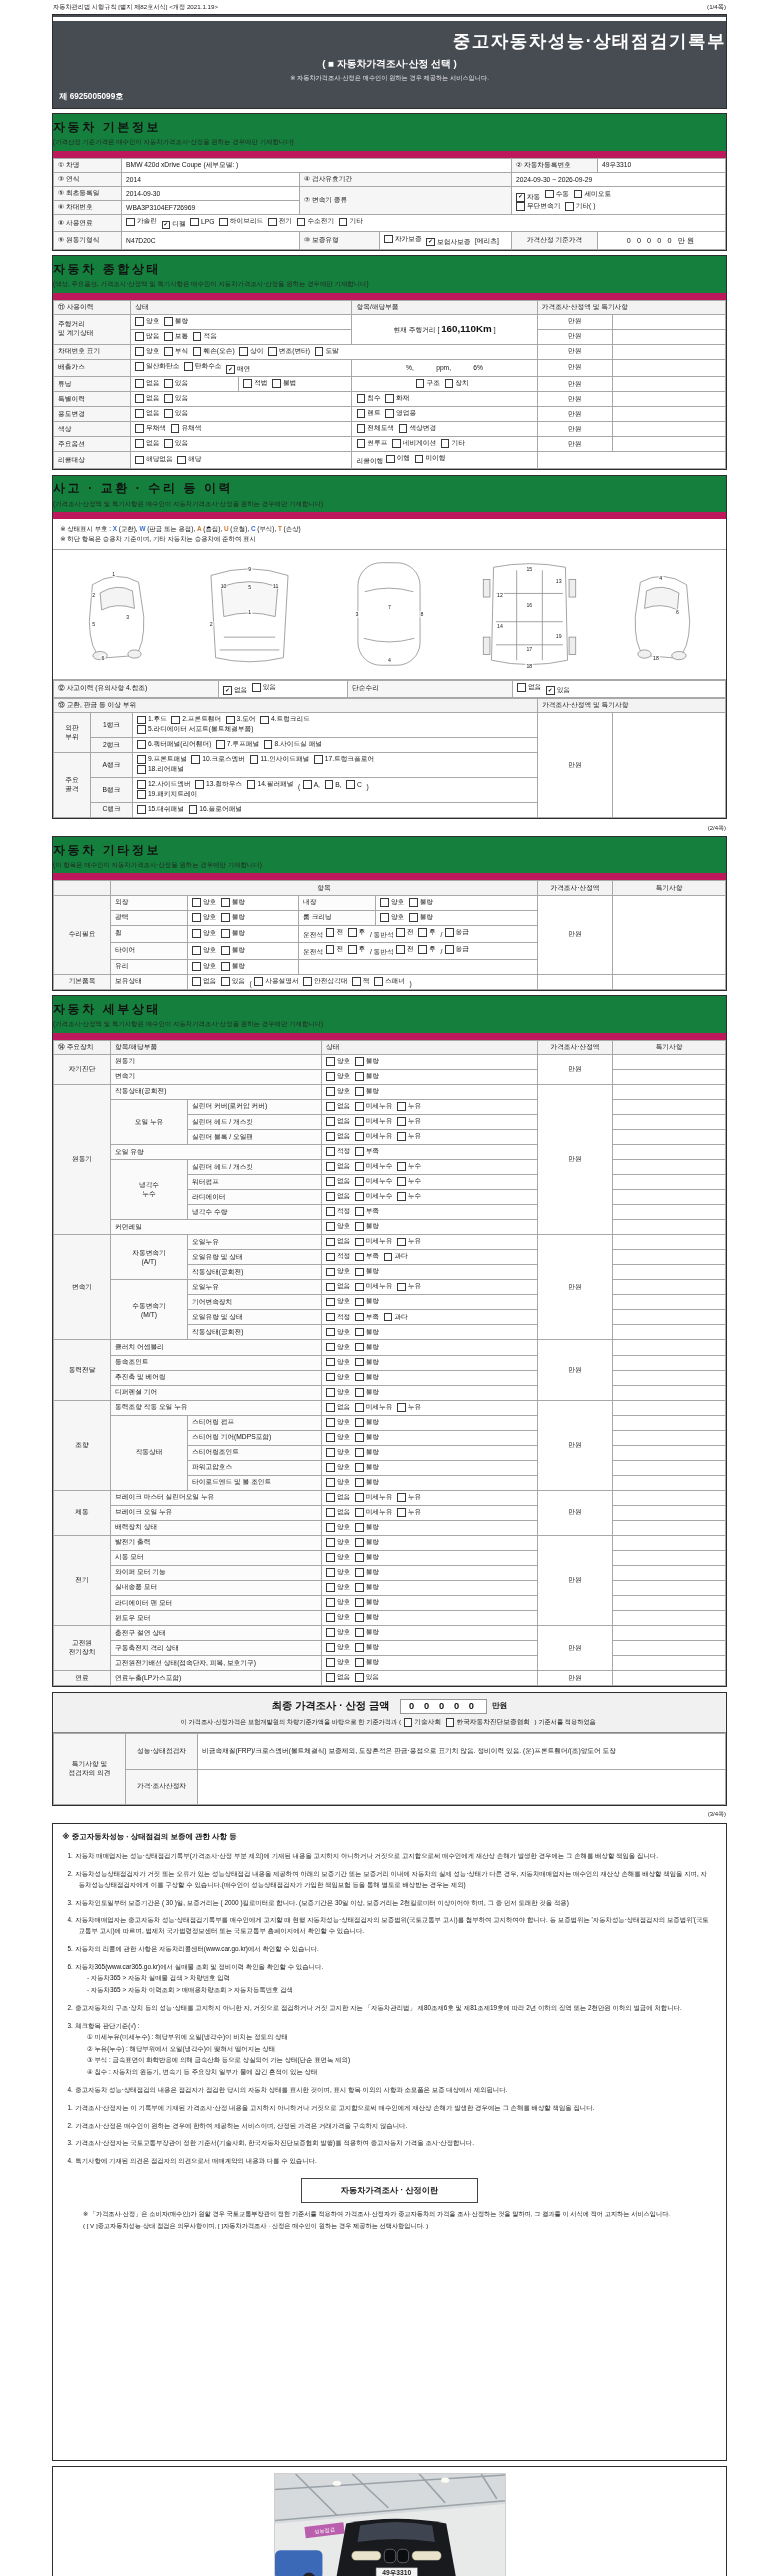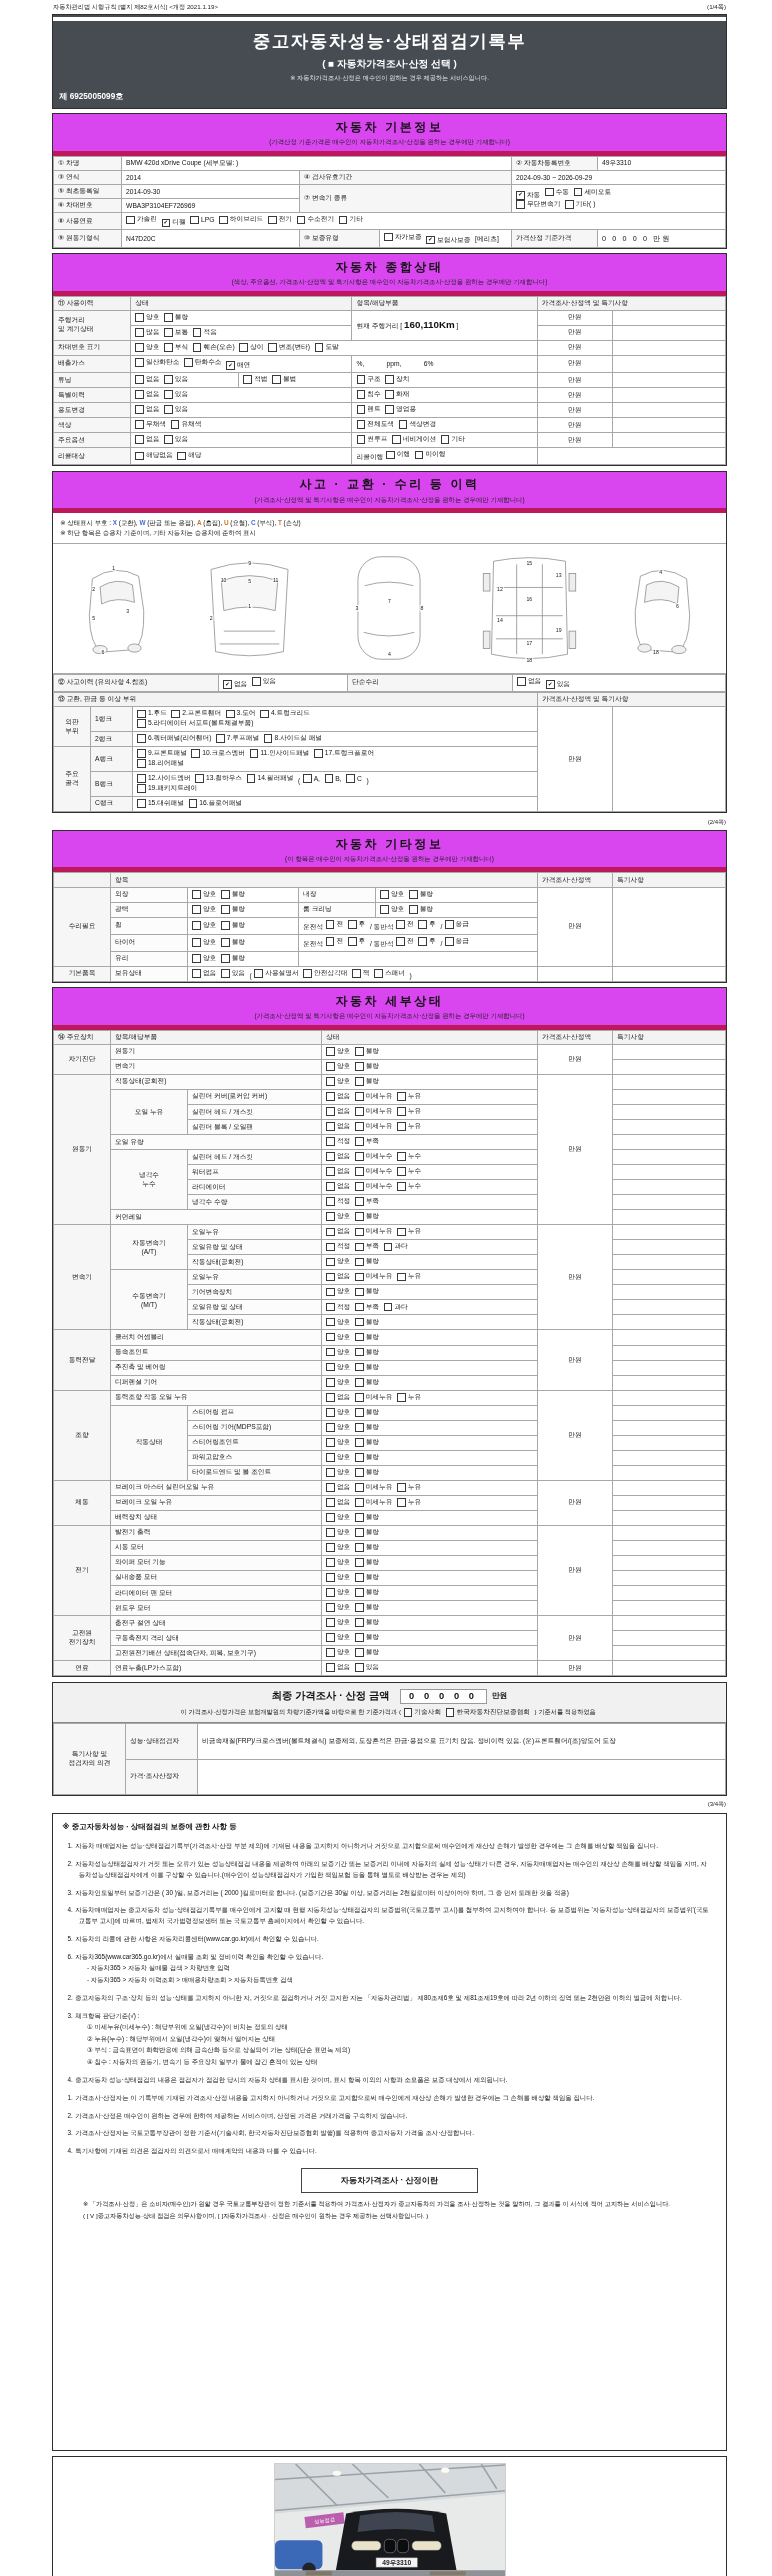--- a/index.html
+++ b/index.html
@@ -3,35 +3,35 @@
 <meta charset="utf-8">
 <style>
   html,body{margin:0;padding:0}
   body{width:773px;height:2576px;overflow:hidden;background:#fff;color:#111;
        font-family:"Liberation Sans","DejaVu Sans",sans-serif;}
   .page{width:675px;margin-left:52px}
   .meta{display:flex;justify-content:space-between;font-size:6.2px;padding:3.1px 1px 2.1px;color:#222}
   .sect{border:1.5px solid #2e2e2e;margin-bottom:4.6px;background:#fff}
   .darkhead{background:#474b52;color:#fff;padding:0 0 2.1px;position:relative}
   .wstrip{height:3.6px;background:#fff;margin:2.1px 0 8.2px}
-  .title{text-align:center;font-size:17.5px;font-weight:bold;letter-spacing:1.5px}
+  .title{text-align:right;font-size:17.5px;font-weight:bold;letter-spacing:1.5px}
   .subtitle{text-align:center;font-size:9.8px;margin-top:4.6px;font-weight:bold}
   .hnote{text-align:center;font-size:6.2px;margin-top:3.6px;color:#e6e6e6}
   .docno{font-size:8.2px;font-weight:bold;padding:8.2px 3.1px 3.1px 6.2px}
-  .shead{background:#d946ef;border-bottom:5px solid #be185d;text-align:center;padding:4.6px 0 3.6px}
+  .shead{background:#15803d;border-bottom:7px solid #be185d;padding:4.6px 0 3.6px}
   .st{font-size:12px;font-weight:bold;letter-spacing:2.6px}
   .ss{font-size:6.4px;margin-top:2.1px;color:#222}
   .shead2{background:#ececec;border-bottom:1px solid #666;text-align:center;
           font-size:9.8px;font-weight:bold;letter-spacing:2.1px;padding:5.2px 0}
   table.tb{border-collapse:collapse;width:100%;table-layout:fixed}
   .tb td{border:0.5px solid #a8a8a8;padding:2.1px 4.1px;font-size:6.7px;vertical-align:middle;
          word-break:keep-all;overflow:hidden}
   .tb .lbl{background:#f6f6f6}
   .tb .hd{background:#f3f3f3}
-  .tb .c{}
+  .tb .c{text-align:center}
   .tb .sp{white-space:pre}
   .tb .pr{letter-spacing:2.1px;font-size:7.2px}
   .tb .mw{text-align:center}
   .tb .tk{background:#fff}
   .tb .grp{background:#f6f6f6;text-align:center}
   .tb .sub{background:#fafafa;text-align:center}
   .tb .itm{background:#fcfcfc}
   .tb .op{height:30px;vertical-align:middle}
   .cb{display:inline-flex;align-items:center;margin-right:4.6px;white-space:nowrap;font-size:6.7px}
   .box{width:6.7px;height:6.7px;border:0.8px solid #3a3a3a;margin-right:2.1px;background:#fff;

